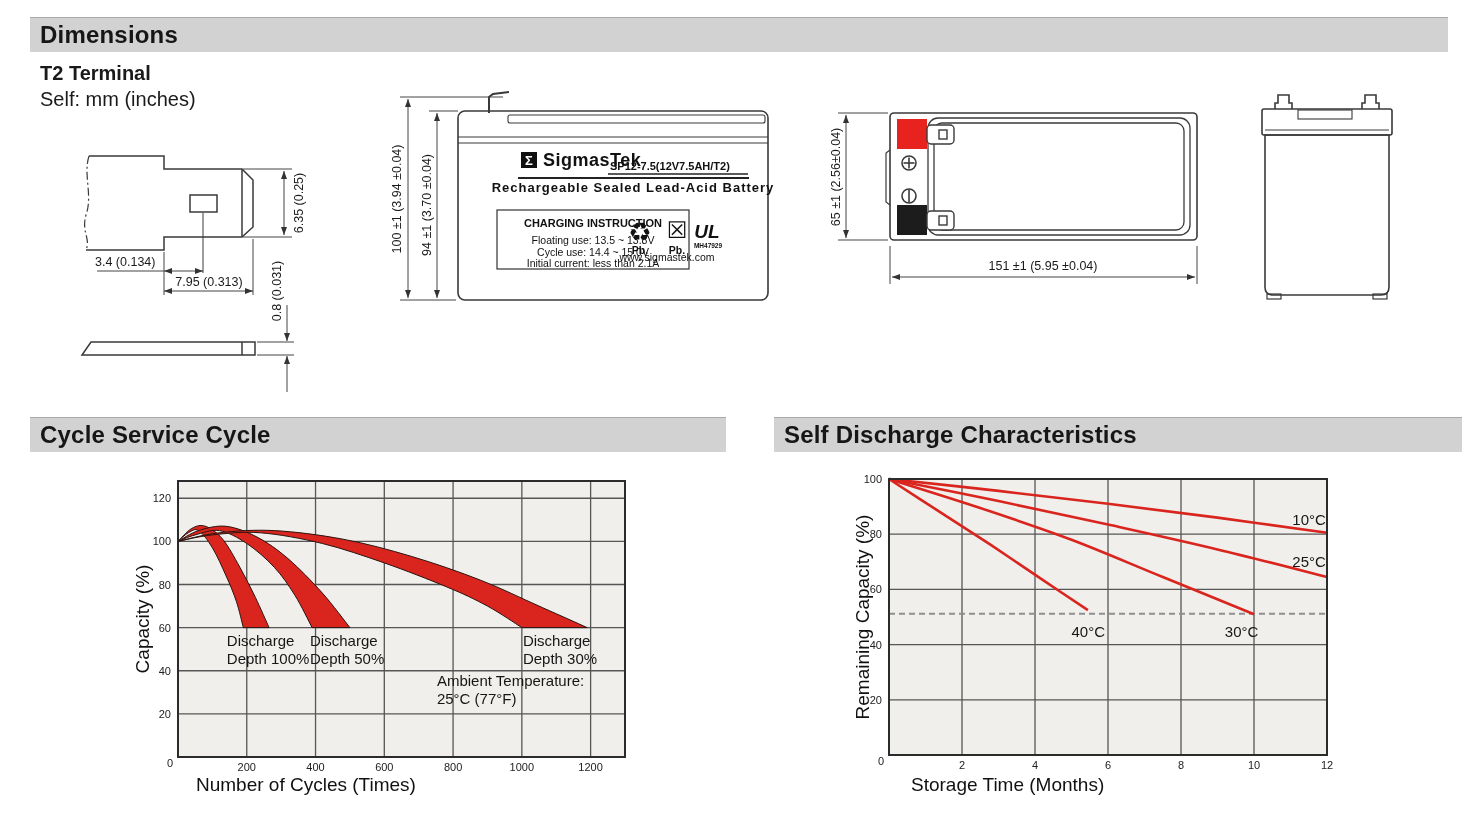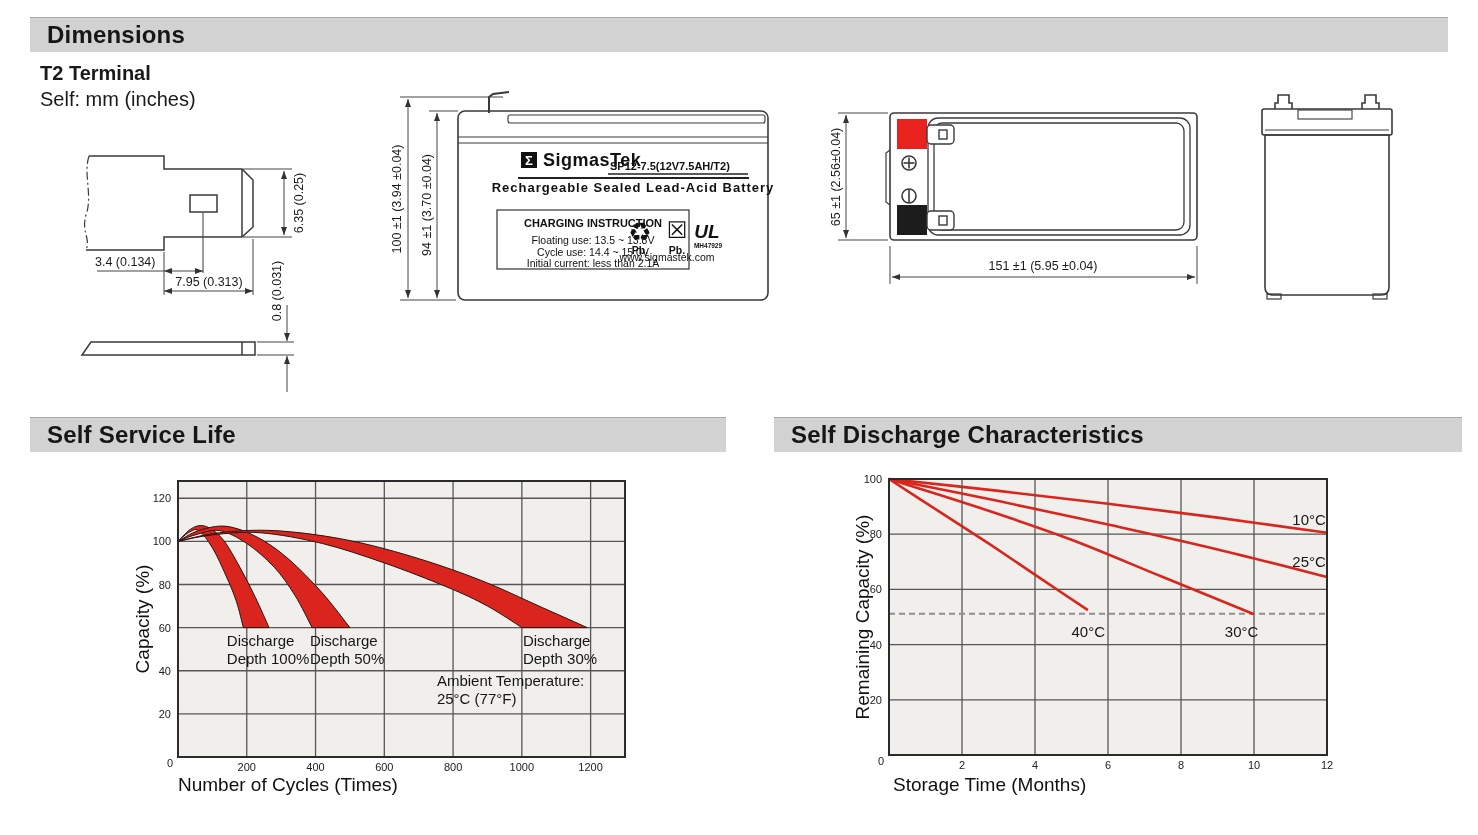--- a/index.html
+++ b/index.html
@@ -1,26 +1,26 @@
 <!DOCTYPE html>
 <html><head>
 <meta charset="utf-8">
 <style>
   * { margin:0; padding:0; box-sizing:border-box; }
   html,body { width:1478px; height:835px; background:#fff; font-family:"Liberation Sans", sans-serif; color:#1a1a1a; overflow:hidden; position:relative; }
   .abs { position:absolute; }
-  .section-bar { position:absolute; height:35px; background:#d2d2d2; border-top:1.5px solid #a8a8a8; display:flex; align-items:center; padding-left:17px; font-size:24px; font-weight:bold; color:#161616; letter-spacing:0.2px; }
+  .section-bar { position:absolute; height:35px; background:#d2d2d2; border-top:1.5px solid #a8a8a8; display:flex; align-items:center; padding-left:10px; font-size:24px; font-weight:bold; color:#161616; letter-spacing:0.2px; }
   #bar-dimensions { left:30px; top:17px; width:1418px; }
   #bar-cycle { left:30px; top:417px; width:696px; }
   #bar-selfdischarge { left:774px; top:417px; width:688px; }
   .sub-title { position:absolute; left:40px; top:62px; font-size:20px; font-weight:bold; }
   .sub-unit { position:absolute; left:40px; top:88px; font-size:20px; }
   svg text { font-family:"Liberation Sans", sans-serif; }
   .axis-title-y { position:absolute; font-size:19px; color:#111; transform:rotate(-90deg); text-align:center; width:240px; height:22px; }
-  .axis-title-x { position:absolute; font-size:19px; color:#111; }
+  .axis-title-x { position:absolute; font-size:19px; color:#111;margin-left:18px; }
   #ylab1 { left:23px; top:608px; }
   #ylab2 { left:733px; top:606px; }
   #xlab1 { left:178px; top:774px; }
   #xlab2 { left:893px; top:774px; }
 </style>
 </head>
 <body>
 
 <div class="section-bar" id="bar-dimensions">
     <span>Dimensions</span>
@@ -158,21 +158,21 @@
     <path d="M1265,135 H1389 V287 Q1389,295 1381,295 H1273 Q1265,295 1265,287 Z"></path>
     <rect x="1298" y="110" width="54" height="9" stroke-width="1.1"></rect>
     <path d="M1275,109 V103 H1278 V95 H1289 V103 H1292 V109"></path>
     <path d="M1362,109 V103 H1365 V95 H1376 V103 H1379 V109"></path>
     <rect x="1267" y="294" width="14" height="5" stroke-width="1.2"></rect>
     <rect x="1373" y="294" width="14" height="5" stroke-width="1.2"></rect>
   </g>
 </svg>
 
 <div class="section-bar" id="bar-cycle">
-    <span>Self Service Life</span>
+    <span>Cycle Service Cycle</span>
   </div>
 <div class="section-bar" id="bar-selfdischarge">
     <span>Self Discharge Characteristics</span>
   </div>
 
 <svg class="abs" style="left:120px;top:462px;" width="560" height="350" viewBox="0 0 560 350" id="chart-cycle">
     <rect x="58" y="19" width="447" height="276" fill="#f0efec"></rect>
     <line x1="58" y1="251.875" x2="505" y2="251.875" stroke="#565656" stroke-width="1.3"></line>
     <line x1="58" y1="208.75" x2="505" y2="208.75" stroke="#565656" stroke-width="1.3"></line>
     <line x1="58" y1="165.625" x2="505" y2="165.625" stroke="#565656" stroke-width="1.3"></line>

